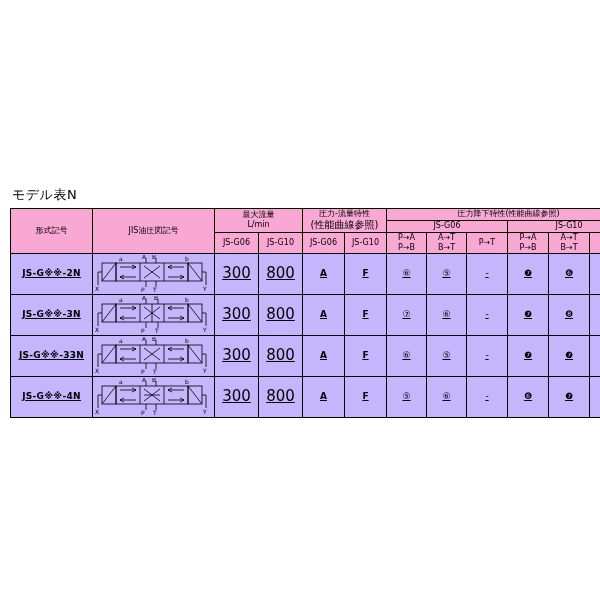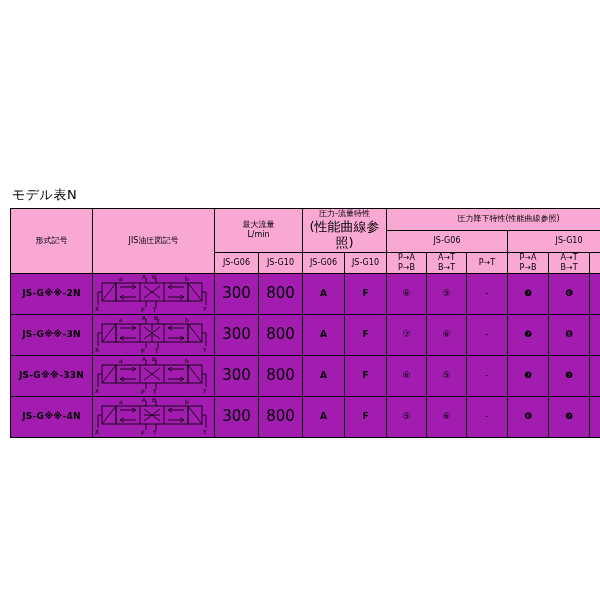--- a/index.html
+++ b/index.html
@@ -48,37 +48,38 @@
     padding: 0;
     line-height: 1.25;
   }
   thead th {
     background: #f9a8d4;
     font-weight: normal;
     font-size: 8px;
   }
 
   tbody td {
-    background: #a21caf;
+    background: #c4b5fd;
     height: 40px;
+    text-decoration: underline;
   }
   td.model {
     font-size: 9px;
     font-weight: bold;
     text-align: left;
     padding-left: 6px;
     letter-spacing: 0.3px;
   }
   td.sym { padding: 0; }
   td.num { font-size: 15px; }
   td.ltr { font-size: 9px; font-weight: bold; }
   td.circ { font-size: 9px; }
   .dash { font-size: 9px; }
   .two-line span { display: block; }
-  .small { font-size: 13px; }
+  .small { font-size: 10px; }
   .sym-box {
     width: 120px;
     height: 38px;
     position: relative;
     margin: 0 auto;
   }
   .sym-box svg { display: block; }
 </style>
 </head>
 <body>

